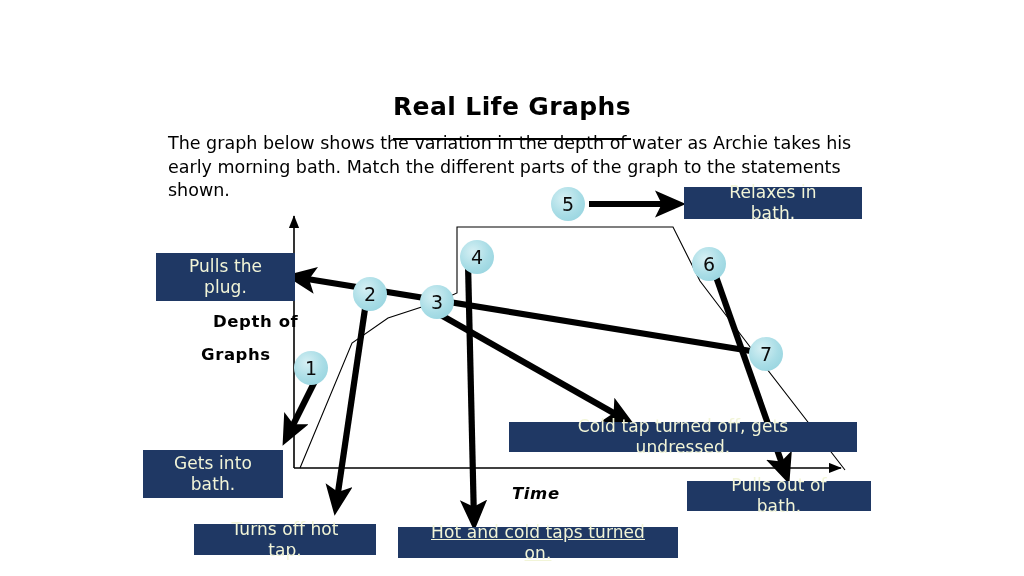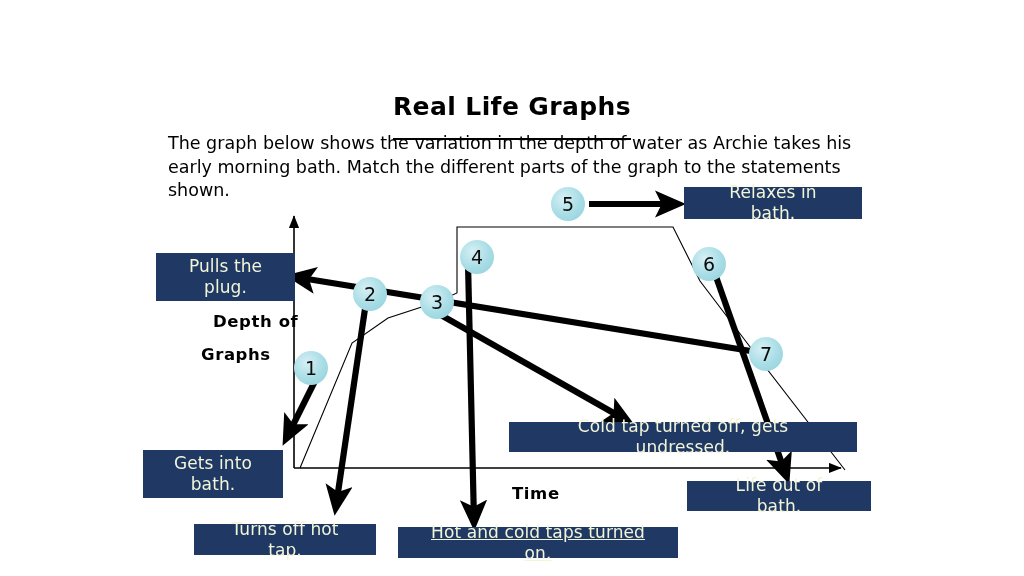--- a/index.html
+++ b/index.html
@@ -137,21 +137,21 @@
       <line x1="366" y1="302" x2="336" y2="506" marker-end="url(#arrowFat)"></line>
 
       <line x1="468" y1="263" x2="474" y2="521" marker-end="url(#arrowFat)"></line>
 
       <line x1="714" y1="271" x2="786" y2="475" marker-end="url(#arrowFat)"></line>
     </g>
   </svg>
 
   <div class="axis-label" style="left:190px; top:312px;margin-left:23px;">Depth of</div>
   <div class="axis-label" style="left:201px; top:345px;">Graphs</div>
-  <div class="axis-label" style="left:512px; top:484px;">Time</div>
+  <div class="axis-label" style="left:512px; top:484px;font-style:italic;">Time</div>
 
   <div id="statements">
       <div class="stmt" style="left: 684px; top: 187px; width: 178px; height: 32px;">
         <span>Relaxes in bath.</span>
       </div>
       <div class="stmt" style="left: 156px; top: 253px; width: 139px; height: 48px;">
         <span>Pulls the plug.</span>
       </div>
       <div class="stmt" style="left: 143px; top: 443px; width: 140px; height: 48px; margin-top: 7px;">
         <span>Gets into bath.</span>
@@ -159,21 +159,21 @@
       <div class="stmt" style="left: 509px; top: 422px; width: 348px; height: 30px;">
         <span>Cold tap turned off, gets undressed.</span>
       </div>
       <div class="stmt" style="left: 194px; top: 512px; width: 182px; height: 31px; margin-top: 12px;">
         <span>Turns off hot tap.</span>
       </div>
       <div class="stmt" style="left: 398px; top: 527px; width: 280px; height: 31px; text-decoration: underline;">
         <span>Hot and cold taps turned on.</span>
       </div>
       <div class="stmt" style="left: 687px; top: 481px; width: 184px; height: 30px;">
-        <span>Life out of bath.</span>
+        <span>Pulls out of bath.</span>
       </div>
     </div>
 
   <div id="markers">
       <div class="marker" style="left: 294px; top: 351px;">
         <span>1</span>
       </div>
       <div class="marker" style="left: 353px; top: 277px;">
         <span>2</span>
       </div>

